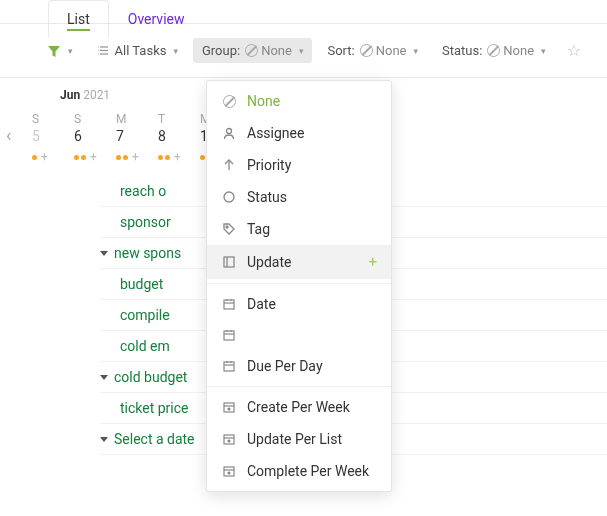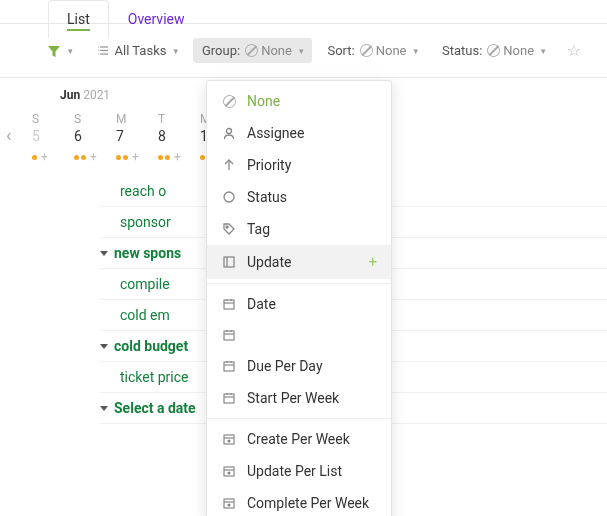--- a/index.html
+++ b/index.html
@@ -27,21 +27,21 @@
 .cal-dow{font-size:12px;color:#aaa}
 .cal-date{font-size:14px;color:#333;font-weight:400;margin-top:2px}
 .cal-col.faded .cal-date{color:#ccc}
 .dots{margin-top:6px;display:flex;gap:2px;align-items:center}
 .dot{width:5px;height:5px;border-radius:50%}
 .d-or{background:#f5a623}
 .d-te{background:#4aa;opacity:.8}
 .plus-sm{color:#bbb;font-size:12px;margin-left:2px}
 .tasks{padding:8px 0 0 100px}
 .task-row{padding:7px 0;border-bottom:1px solid #f1f1f1;font-size:14px;color:#15803d;display:flex;align-items:center}
-.task-row.group{font-weight:700;padding-left:0}
+.task-row.group{font-weight:400;padding-left:0}
 .task-row.child{padding-left:20px}
 .tri{width:0;height:0;border-left:4px solid transparent;border-right:4px solid transparent;border-top:5px solid #555;margin-right:6px;display:inline-block}
 .dropdown{position:absolute;left:206px;top:80px;width:186px;background:#fff;border:1px solid #e4e4e4;border-radius:3px;box-shadow:0 4px 16px rgba(0,0,0,.12);z-index:10;padding:4px 0}
 .dd-item{display:flex;align-items:center;gap:10px;padding:8px 14px;font-size:14px;color:#333;cursor:pointer}
 .dd-item.selected{color:#7cb342}
 .dd-item.hover{background:#f2f2f2}
 .dd-icon{width:16px;display:flex;justify-content:center;align-items:center;color:#888}
 .dd-item.selected .dd-icon{color:#7cb342}
 .dd-sep{height:1px;background:#eee;margin:4px 0}
 .dd-plus{margin-left:auto;color:#9ccc65;font-size:15px}
@@ -200,20 +200,23 @@
       <span>reach o</span>
     </div>
     <div class="task-row child">
       <span>sponsor</span>
     </div>
     <div class="task-row group">
       <span class="tri"></span>
       <span>new spons</span>
     </div>
     <div class="task-row child">
+      <span>budget</span>
+    </div>
+    <div class="task-row child">
       <span>compile</span>
     </div>
     <div class="task-row child">
       <span>cold em</span>
     </div>
     <div class="task-row group">
       <span class="tri"></span>
       <span>cold budget</span>
     </div>
     <div class="task-row child">
@@ -303,31 +306,20 @@
       <span class="dd-icon">
         <svg width="14" height="14" viewBox="0 0 14 14" stroke="#888" fill="none" stroke-width="1.2">
           <rect x="2" y="3" width="10" height="9"></rect>
           <line x1="2" y1="6" x2="12" y2="6"></line>
           <line x1="5" y1="2" x2="5" y2="4"></line>
           <line x1="9" y1="2" x2="9" y2="4"></line>
         </svg>
       </span>
       <span>Due Per Day</span>
     </div>
-    <div class="dd-item">
-      <span class="dd-icon">
-        <svg width="14" height="14" viewBox="0 0 14 14" stroke="#888" fill="none" stroke-width="1.2">
-          <rect x="2" y="3" width="10" height="9"></rect>
-          <line x1="2" y1="6" x2="12" y2="6"></line>
-          <line x1="5" y1="2" x2="5" y2="4"></line>
-          <line x1="9" y1="2" x2="9" y2="4"></line>
-        </svg>
-      </span>
-      <span>Start Per Week</span>
-    </div>
     <div class="dd-sep"></div>
     <div class="dd-item">
       <span class="dd-icon">
         <svg width="14" height="14" viewBox="0 0 14 14" stroke="#888" fill="none" stroke-width="1.2">
           <rect x="2" y="3" width="10" height="9"></rect>
           <line x1="2" y1="6" x2="12" y2="6"></line>
           <circle cx="7" cy="9" r="1" fill="#888"></circle>
         </svg>
       </span>
       <span>Create Per Week</span>

